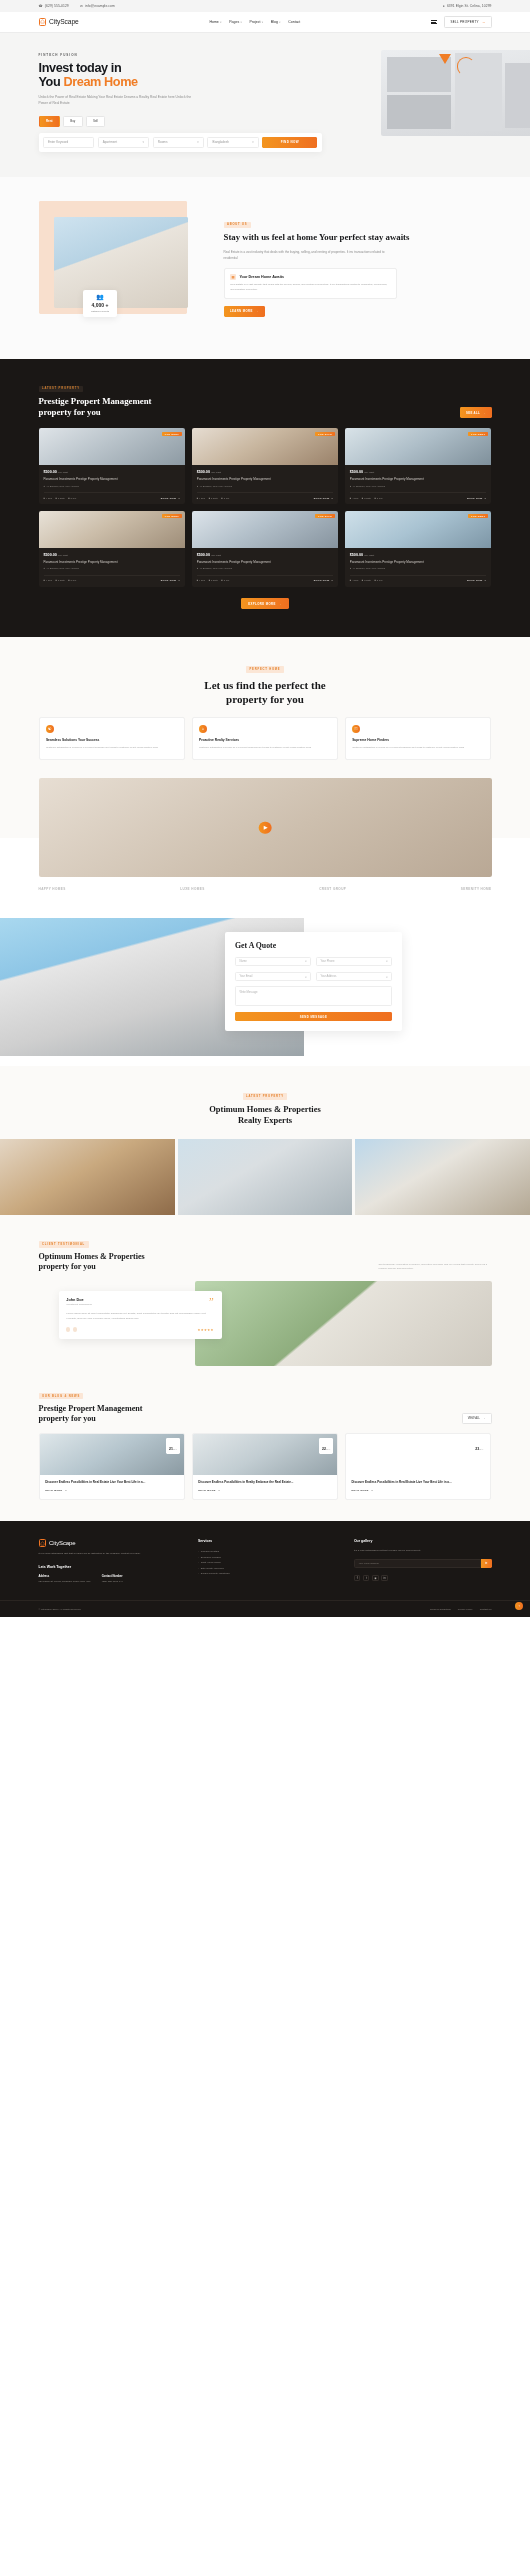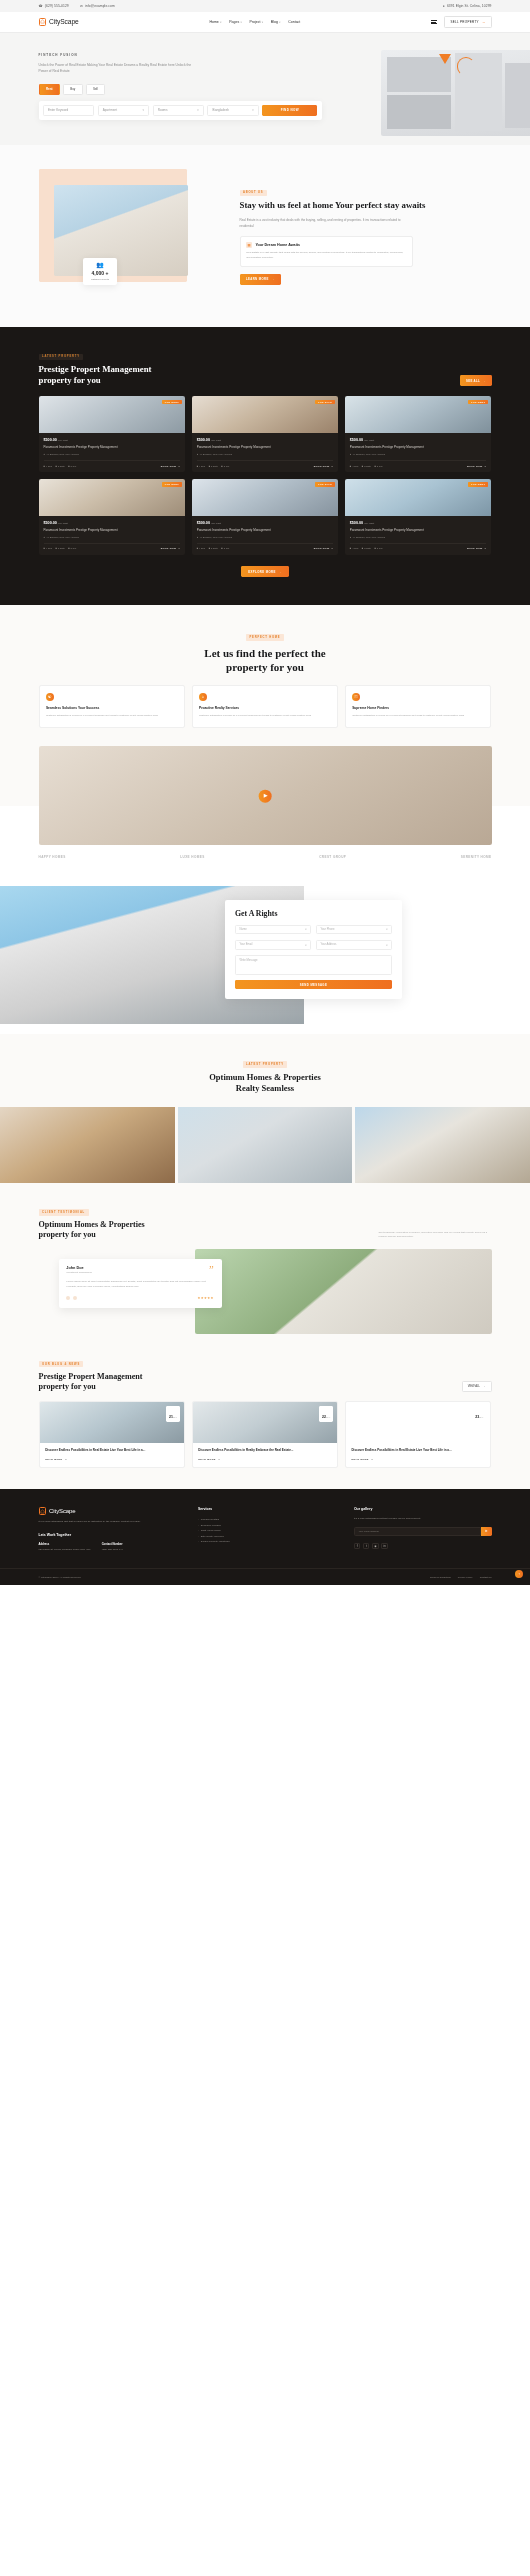--- a/index.html
+++ b/index.html
@@ -65,21 +65,21 @@
   .hero-art{position:absolute;right:-28px;top:4.2px;width:212px;height:106px;}
   .hero-img{position:absolute;right:0;top:12.7px;width:177px;height:86px;border-radius:2.1px;overflow:hidden;}
   .bld{position:absolute;background:#d8d9db;}
   .ring{position:absolute;right:83px;top:20px;width:18.4px;height:18.4px;border-radius:50%;
         border:1.4px solid #f07d26;border-right-color:transparent;border-bottom-color:transparent;}
   .tri{position:absolute;right:107px;top:17px;width:0;height:0;border-left:6.4px solid transparent;
        border-right:6.4px solid transparent;border-top:10px solid #f07d26;}
 
   
   .about{padding:24px 0 27px;background:#fbfbfb;}
-  .about .inner{width:453px;margin:0 auto;display:flex;gap:24px;}
+  .about .inner{width:453px;margin:0 auto;display:flex;gap:8px;}
   .about-visual{position:relative;width:177px;height:131px;}
   .peach{position:absolute;left:0;top:0;width:148px;height:113px;background:#f8dfcd;border-radius:1.4px;}
   .about-photo{position:absolute;left:15.6px;top:15.6px;width:134px;height:91px;border-radius:1.4px;overflow:hidden;
                background:linear-gradient(160deg,#cfe3ef 0%,#b7d3e4 38%,#e9e4dc 39%,#d6cec2 100%);}
   .stat-chip{position:absolute;left:44px;bottom:15.6px;background:#fff;border-radius:2.1px;padding:4.2px 8.5px;
              box-shadow:0 1.4px 7px rgba(0,0,0,.08);display:flex;flex-direction:column;align-items:center;gap:1.4px;}
   .stat-ico{font-size:6.4px;color:#f07d26;line-height:1;}
   .stat-num{font-size:5px;font-weight:700;color:#1d1d1d;}
   .stat-lbl{font-size:2.5px;color:#8a8a8a;}
   .about-body{flex:1;padding-top:14px;}
@@ -312,20 +312,24 @@
         <div class="bld" style="left:5.7px;top:7px;width:64px;height:35px;background:#c9ccd0"></div>
         <div class="bld" style="left:5.7px;top:45px;width:64px;height:34px;background:#bfc2c6"></div>
         <div class="bld" style="left:74px;top:2.8px;width:47px;height:78px;background:#d9dbde"></div>
         <div class="bld" style="left:124px;top:12.7px;width:49px;height:65px;background:#cdcfd3"></div>
       </div>
       <div class="ring"></div>
       <div class="tri"></div>
     </div>
     <div class="inner">
       <div class="eyebrow">FINTECH FUSION</div>
+      <h1>
+        <span>Invest today in</span><br>
+        <span>You </span><span class="accent">Dream Home</span>
+      </h1>
       <p>Unlock the Power of Real Estate Making Your Real Estate Dreams a Reality Real Estate here Unlock the Power of Real Estate</p>
       <div class="tabs">
         <span class="tab active">Rent</span>
         <span class="tab">Buy</span>
         <span class="tab">Sell</span>
       </div>
       <div class="searchbar">
         <span class="fld">
           <span>Enter Keyword</span>
         </span>
@@ -547,21 +551,21 @@
       <span class="logo-item">HAPPY HOMES</span>
       <span class="logo-item">LUXE HOMES</span>
       <span class="logo-item">CREST GROUP</span>
       <span class="logo-item">SERENITY HOME</span>
     </div>
   </div>
 
   <div class="quote">
     <div class="quote-bg"></div>
     <div class="quote-card">
-      <h3>Get A Rights</h3>
+      <h3>Get A Quote</h3>
       <div class="qrow">
         <span class="qfld">
           <span>Name</span>
           <span class="cv">▾</span>
         </span>
         <span class="qfld">
           <span>Your Phone</span>
           <span class="cv">▾</span>
         </span>
       </div>
@@ -579,21 +583,21 @@
         <span>Write Message</span>
       </div>
       <div class="qsubmit">SEND MESSAGE</div>
     </div>
   </div>
 
   <div class="gallery-sec">
     <span class="badge">LATEST PROPERTY</span>
     <h2>
       <span>Optimum Homes &amp; Properties</span><br>
-      <span>Realty Seamless</span>
+      <span>Realty Experts</span>
     </h2>
     <div class="gal">
       <div style="background:linear-gradient(150deg,#e4d6c4,#c9a97f 45%,#8e6b49)"></div>
       <div style="background:linear-gradient(150deg,#cfe0ea,#dadfe2 40%,#a9b4ba)"></div>
       <div style="background:linear-gradient(150deg,#bcd7ea,#e7e4dd 42%,#b3a793)"></div>
     </div>
   </div>
 
   <div class="testi">
     <div class="inner">

